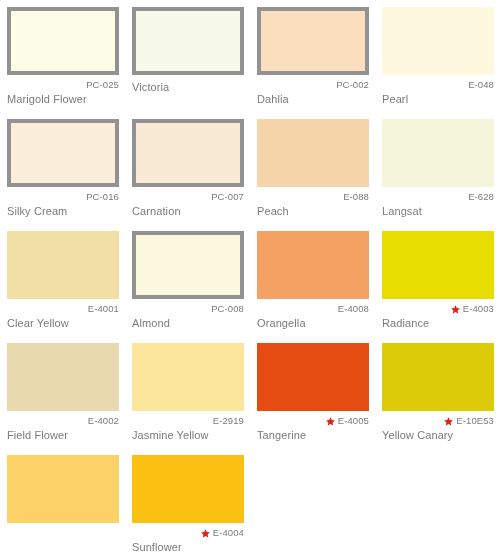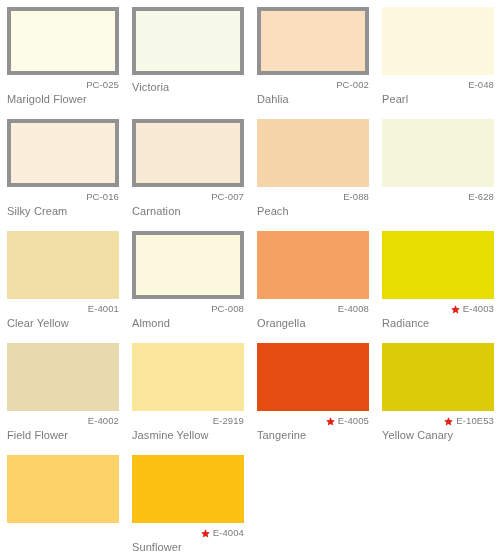--- a/index.html
+++ b/index.html
@@ -140,20 +140,21 @@
         </div>
         <div class="swatch-name">Peach</div>
       </div>
     </div>
     <div class="swatch-cell">
       <div class="swatch-chip" style="background: rgb(245, 245, 220);"></div>
       <div class="swatch-caption">
         <div class="swatch-code-line">
           <span class="swatch-code">E-628</span>
         </div>
+        <div class="swatch-name">Langsat</div>
       </div>
     </div>
     <div class="swatch-cell">
       <div class="swatch-chip" style="background: rgb(242, 223, 166);"></div>
       <div class="swatch-caption">
         <div class="swatch-code-line">
           <span class="swatch-code">E-4001</span>
         </div>
         <div class="swatch-name">Clear Yellow</div>
       </div>

